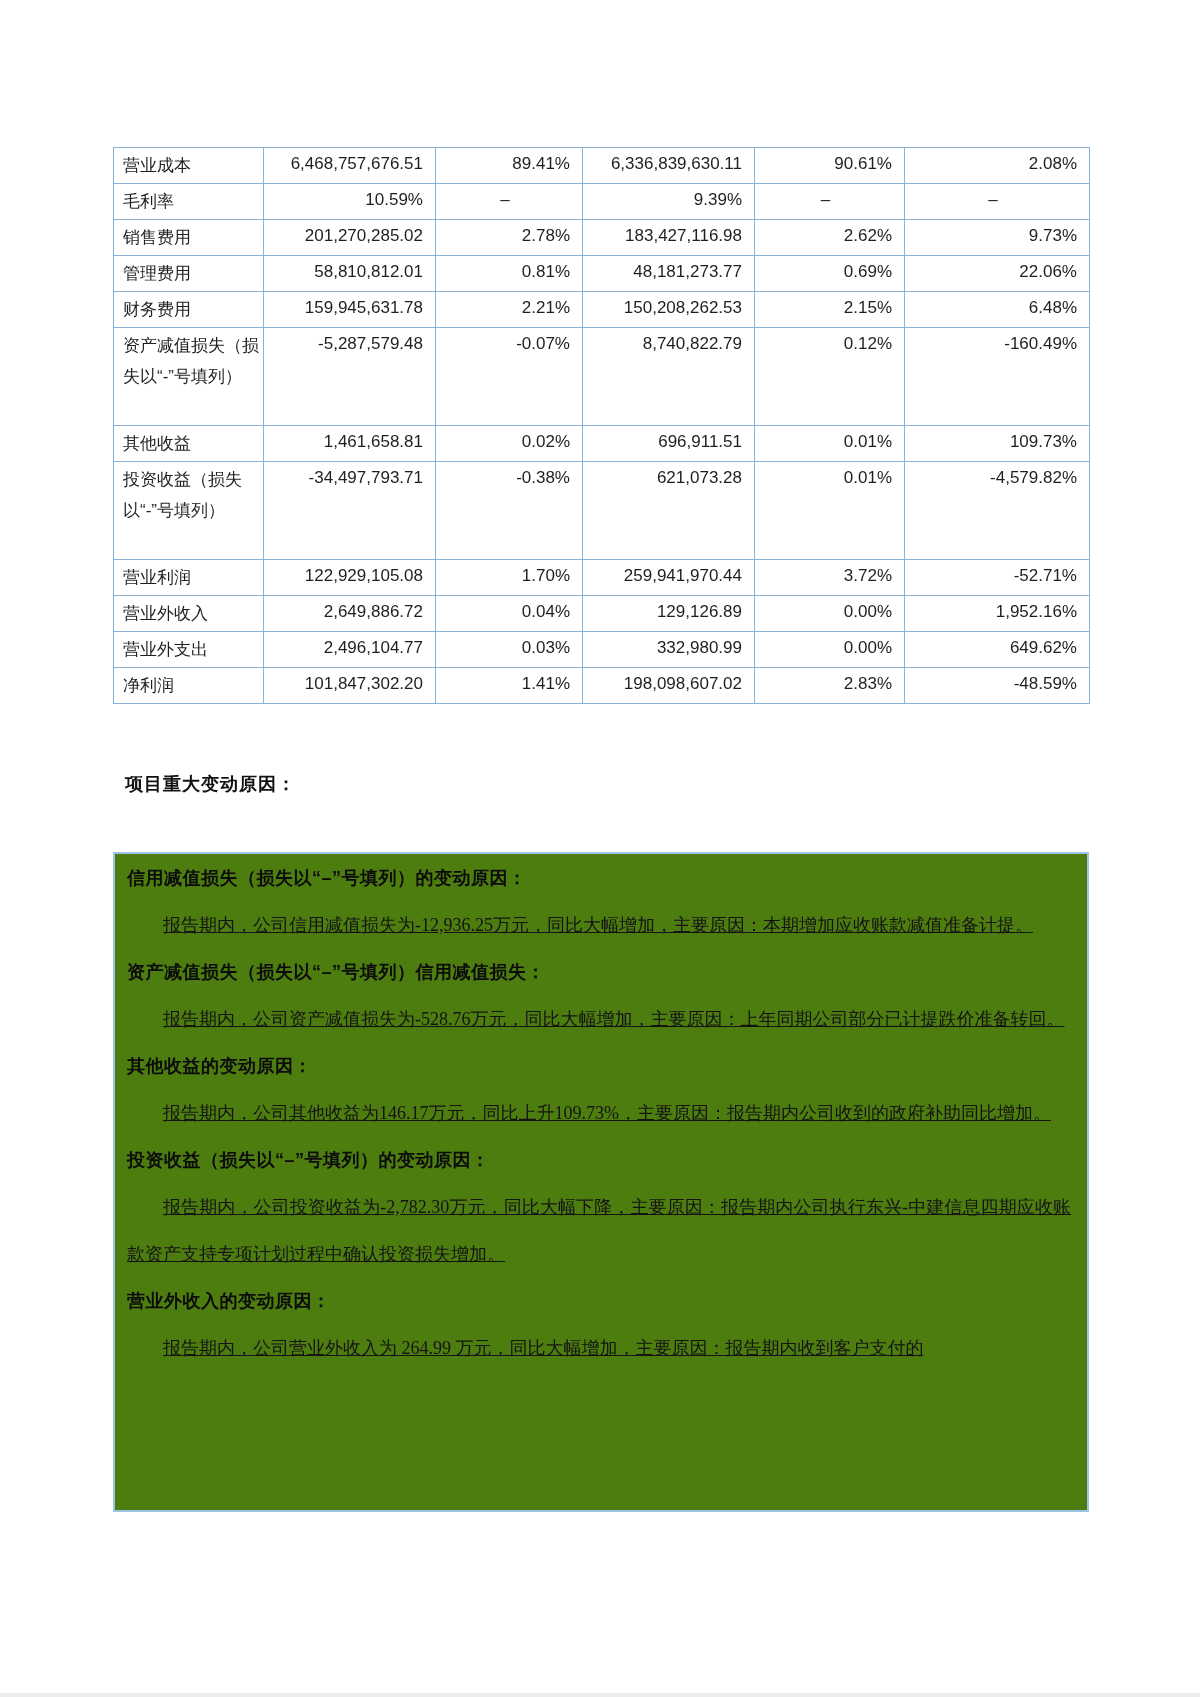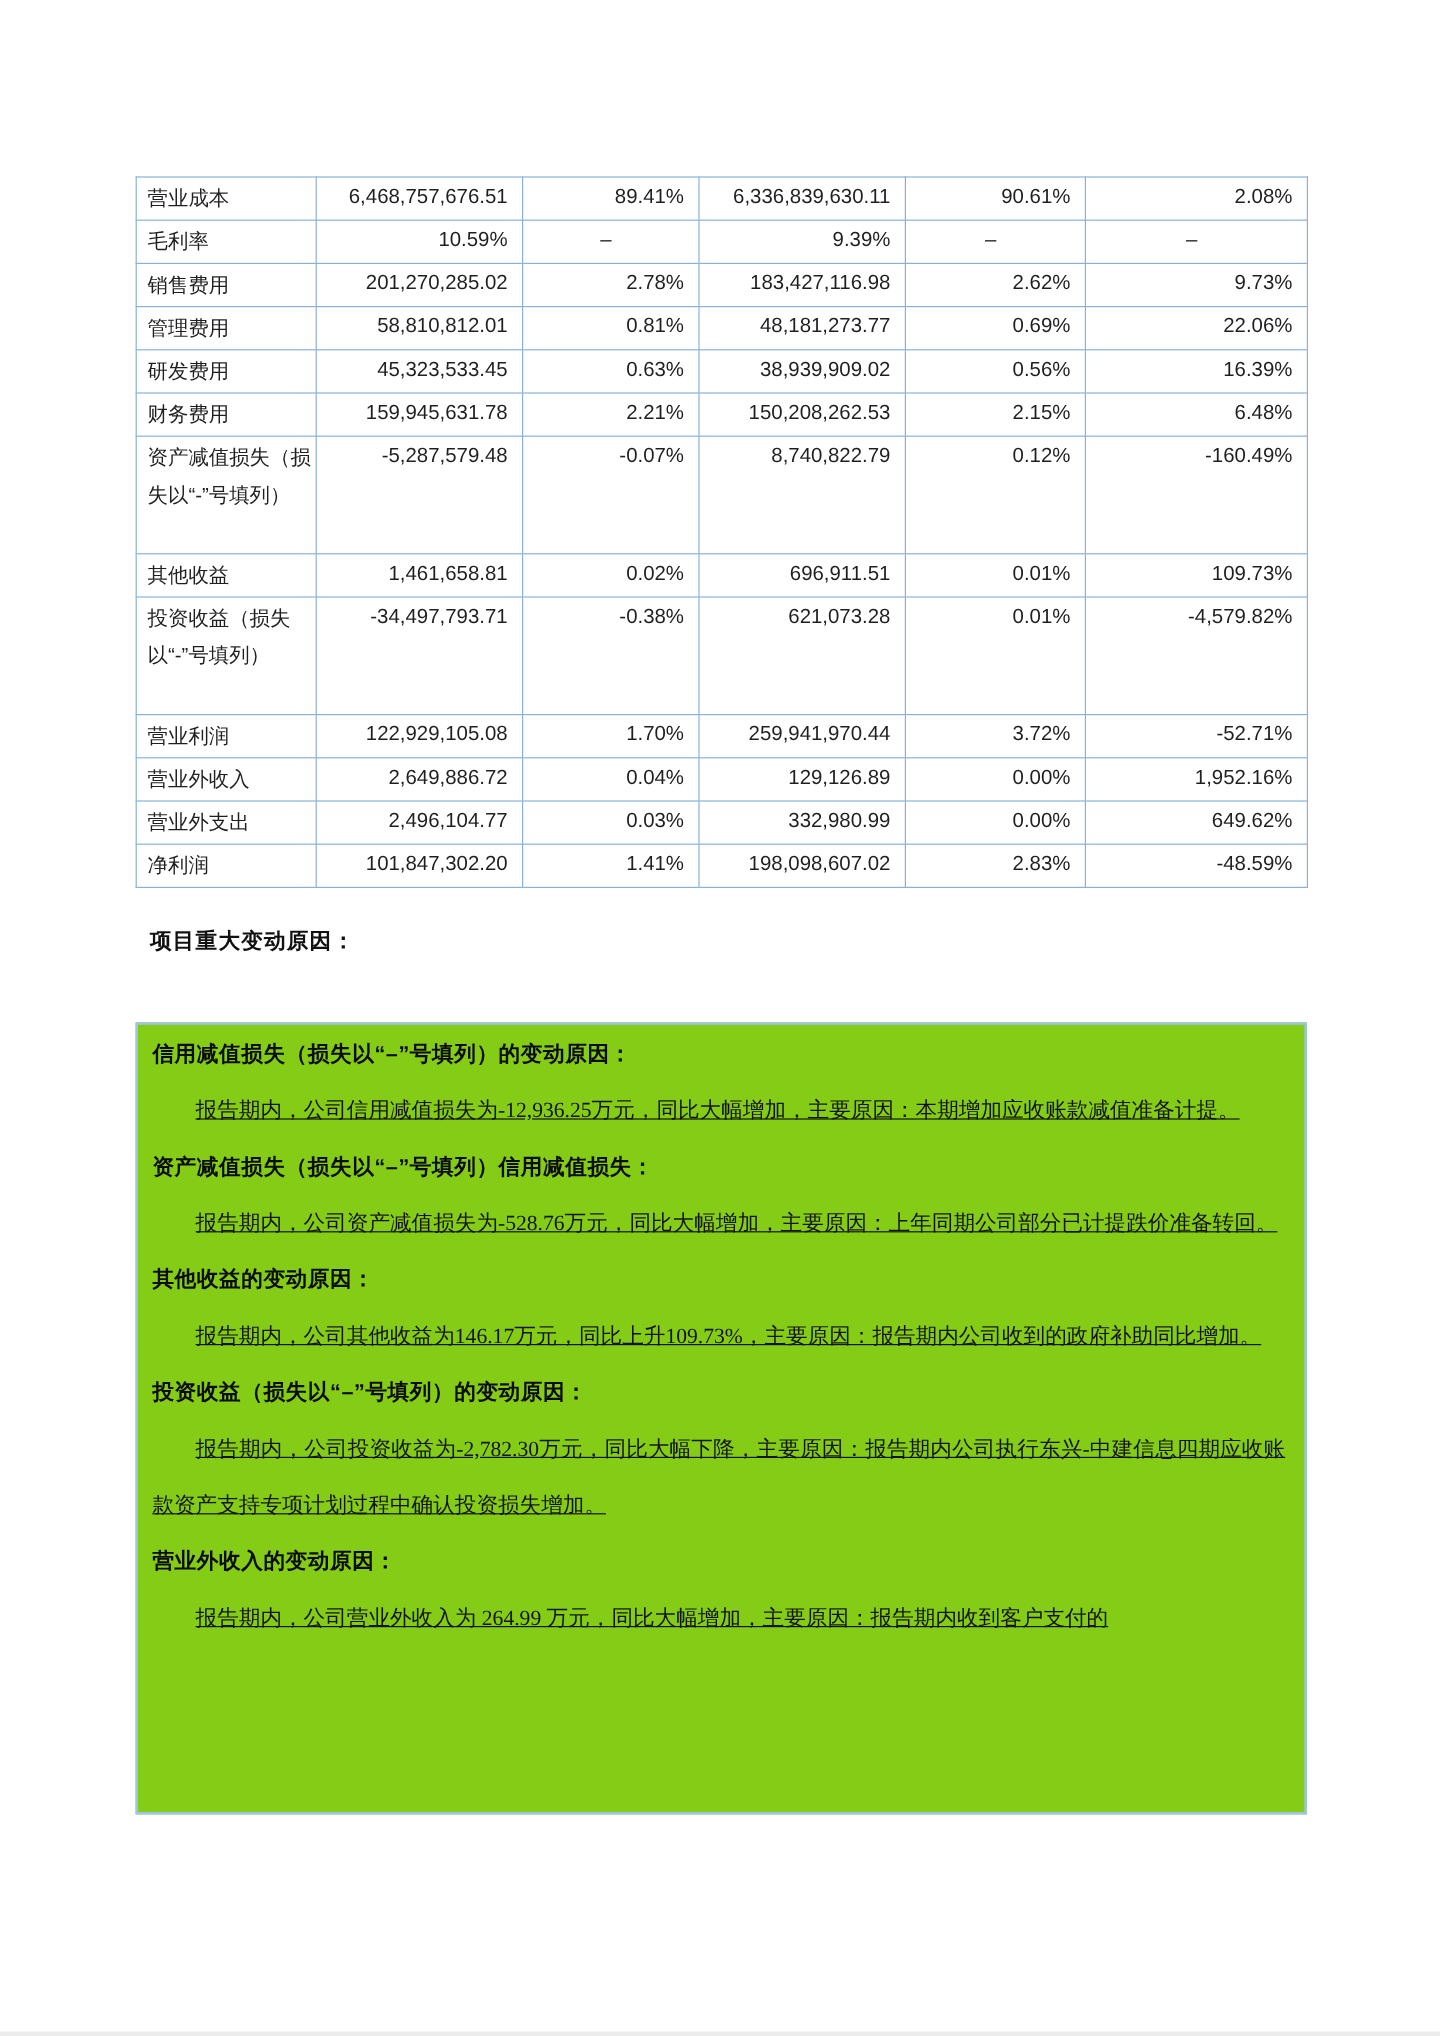--- a/index.html
+++ b/index.html
@@ -54,21 +54,21 @@
 
   
   .reasons-box{
     position:absolute;
     left:113px; top:852px;
     width:976px; height:660px;
     border:2px solid #9dc3e6;
     box-sizing:border-box;
     padding:1px 16px 0 12px;
     overflow:hidden;
-    background:#84cc16;
+    background:#4d7c0f;
   }
   .reasons-box .rt{
     font-size:18px;
     font-weight:bold;
     color:#0c0c0c;
     line-height:47px;
     letter-spacing:0.5px;
   }
   .reasons-box .rb{
     margin:0;
@@ -126,28 +126,20 @@
           <td class="num">2.62%</td>
           <td class="num">9.73%</td>
         </tr>
         <tr>
           <td class="lbl">管理费用</td>
           <td class="num">58,810,812.01</td>
           <td class="num">0.81%</td>
           <td class="num">48,181,273.77</td>
           <td class="num">0.69%</td>
           <td class="num">22.06%</td>
-        </tr>
-        <tr>
-          <td class="lbl">研发费用</td>
-          <td class="num">45,323,533.45</td>
-          <td class="num">0.63%</td>
-          <td class="num">38,939,909.02</td>
-          <td class="num">0.56%</td>
-          <td class="num">16.39%</td>
         </tr>
         <tr>
           <td class="lbl">财务费用</td>
           <td class="num">159,945,631.78</td>
           <td class="num">2.21%</td>
           <td class="num">150,208,262.53</td>
           <td class="num">2.15%</td>
           <td class="num">6.48%</td>
         </tr>
         <tr class="tall">

